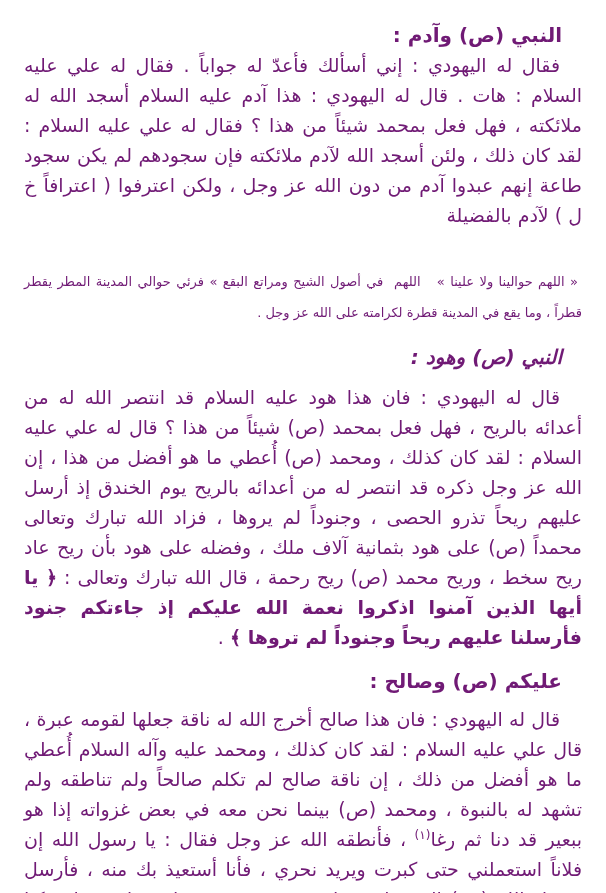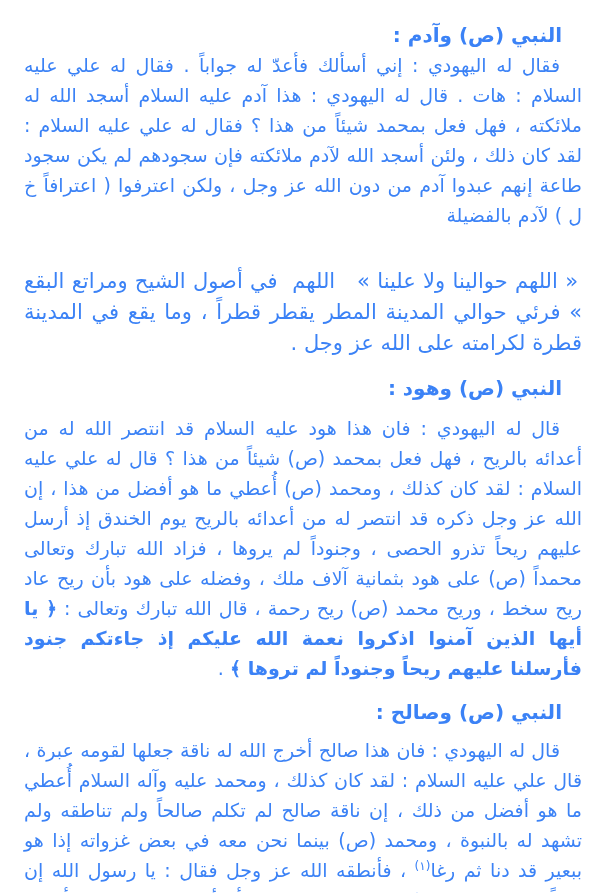--- a/index.html
+++ b/index.html
@@ -6,21 +6,21 @@
     margin: 0;
     padding: 0;
     background: #ffffff;
   }
   .page {
     position: relative;
     width: 606px;
     height: 893px;
     box-sizing: border-box;
     background: #ffffff;
-    color: #3b82f6;
+    color: #701a75;
     direction: rtl;
     padding: 20px 24px 0 24px;
     overflow: hidden;
     font-family: "DejaVu Sans", sans-serif;
   }
   .heading {
     font-size: 20px;
     line-height: 30px;
     font-weight: 700;
     margin: 0;
@@ -31,25 +31,25 @@
     font-size: 19px;
     line-height: 30px;
     margin: 10px 0 0 0;
     text-align: justify;
     text-indent: 22px;
   }
   .para-adam   { margin-top: 0; min-height: 182px; }
   .para-quote  {
     margin-top: 34px;
     min-height: 62px;
-    font-size: 21px;
+    font-size: 13px;
     line-height: 31px;
     text-indent: 4px;
   }
-  .heading-hud   { margin-top: 14px; }
+  .heading-hud   { margin-top: 14px; font-style: italic; }
   .para-hud      { min-height: 240px; }
   .heading-salih { margin-top: 14px; }
   .para-salih    { margin-top: 8px; min-height: 207px; }
   .verse {
     font-weight: 700;
   }
   .footnote-ref {
     font-size: 12px;
     vertical-align: super;
     line-height: 0;
@@ -63,17 +63,17 @@
   <h2 class="heading heading-adam">النبي (ص) وآدم :</h2>
 
   <p class="para para-adam">فقال له اليهودي : إني أسألك فأعدّ له جواباً . فقال له علي عليه السلام : هات . قال له اليهودي : هذا آدم عليه السلام أسجد الله له ملائكته ، فهل فعل بمحمد شيئاً من هذا ؟ فقال له علي عليه السلام : لقد كان ذلك ، ولئن أسجد الله لآدم ملائكته فإن سجودهم لم يكن سجود طاعة إنهم عبدوا آدم من دون الله عز وجل ، ولكن اعترفوا ( اعترافاً خ ل ) لآدم بالفضيلة</p>
 
   <p class="para para-quote">« اللهم حوالينا ولا علينا »&nbsp;&nbsp; اللهم&nbsp; في أصول الشيح ومراتع البقع » فرئي حوالي المدينة المطر يقطر قطراً ، وما يقع في المدينة قطرة لكرامته على الله عز وجل .</p>
 
   <h2 class="heading heading-hud">النبي (ص) وهود :</h2>
 
   <p class="para para-hud"><span>قال له اليهودي : فان هذا هود عليه السلام قد انتصر الله له من أعدائه بالريح ، فهل فعل بمحمد (ص) شيئاً من هذا ؟ قال له علي عليه السلام : لقد كان كذلك ، ومحمد (ص) أُعطي ما هو أفضل من هذا ، إن الله عز وجل ذكره قد انتصر له من أعدائه بالريح يوم الخندق إذ أرسل عليهم ريحاً تذرو الحصى ، وجنوداً لم يروها ، فزاد الله تبارك وتعالى محمداً (ص) على هود بثمانية آلاف ملك ، وفضله على هود بأن ريح عاد ريح سخط ، وريح محمد (ص) ريح رحمة ، قال الله تبارك وتعالى : </span><span class="verse">﴿ يا أيها الذين آمنوا اذكروا نعمة الله عليكم إذ جاءتكم جنود فأرسلنا عليهم ريحاً وجنوداً لم تروها ﴾</span><span> .</span></p>
 
-  <h2 class="heading heading-salih">النبي (ص) وصالح :</h2>
+  <h2 class="heading heading-salih">عليكم (ص) وصالح :</h2>
 
   <p class="para para-salih"><span>قال له اليهودي : فان هذا صالح أخرج الله له ناقة جعلها لقومه عبرة ، قال علي عليه السلام : لقد كان كذلك ، ومحمد عليه وآله السلام أُعطي ما هو أفضل من ذلك ، إن ناقة صالح لم تكلم صالحاً ولم تناطقه ولم تشهد له بالنبوة ، ومحمد (ص) بينما نحن معه في بعض غزواته إذا هو ببعير قد دنا ثم رغا</span><span class="footnote-ref">(١)</span><span> ، فأنطقه الله عز وجل فقال : يا رسول الله إن فلاناً استعملني حتى كبرت ويريد نحري ، فأنا أستعيذ بك منه ، فأرسل رسول الله (ص) إلى صاحبه فاستوهبه منه فوهبه له وخلاه ، ولقد كنا معه فاذا نحن بأعرابي معه ناقة له يسوقها وقد</span></p>
 
 </div>
 
 </body></html>

